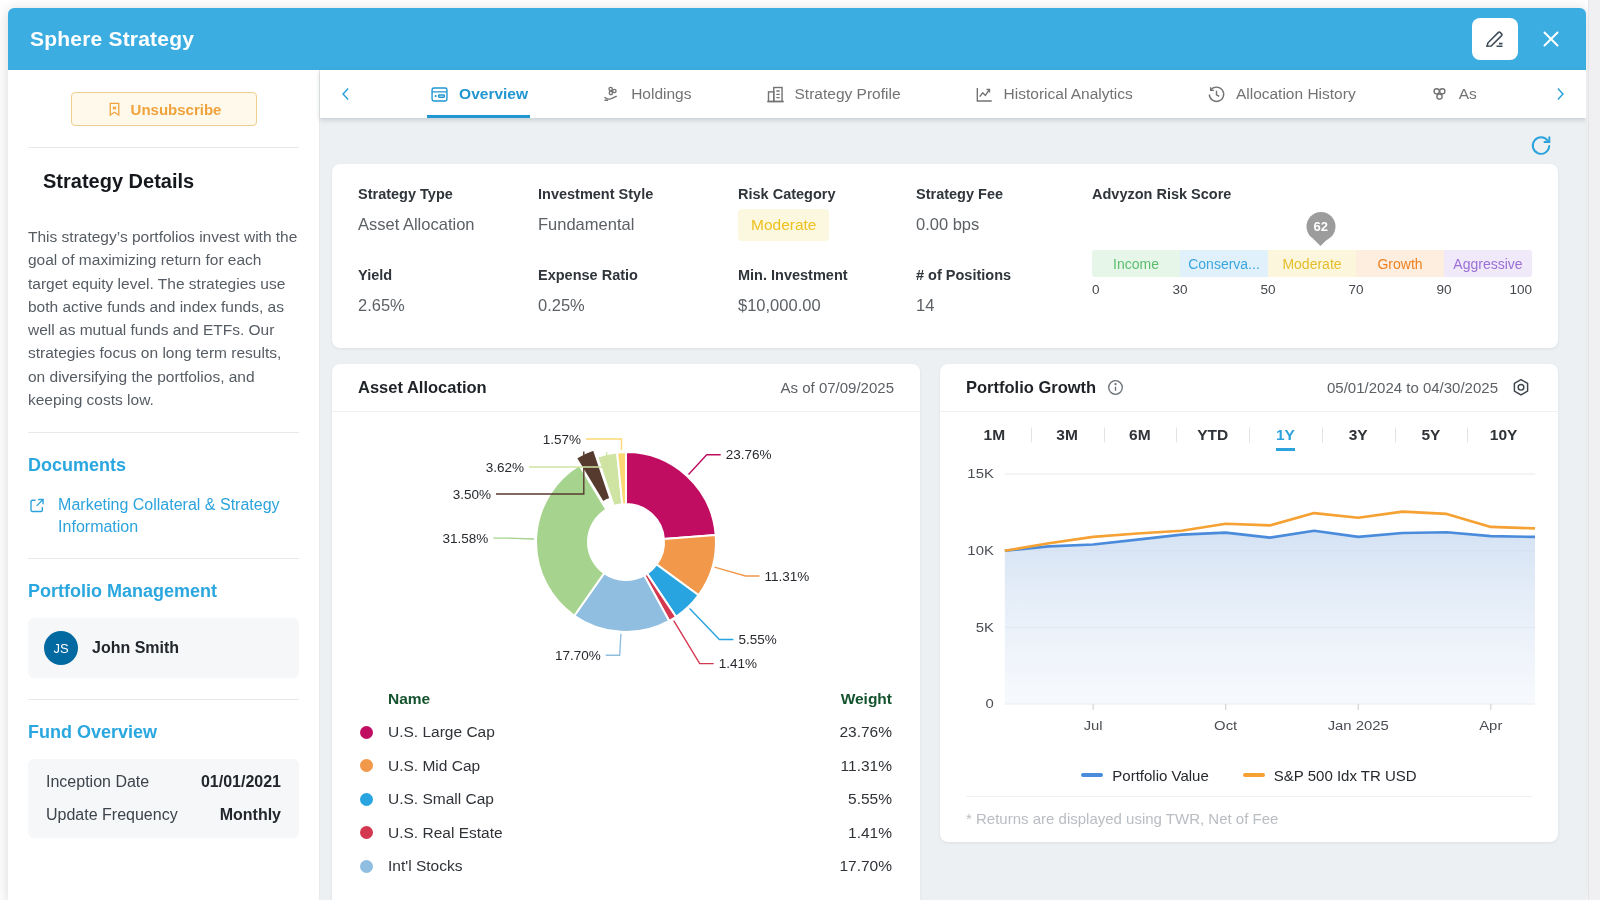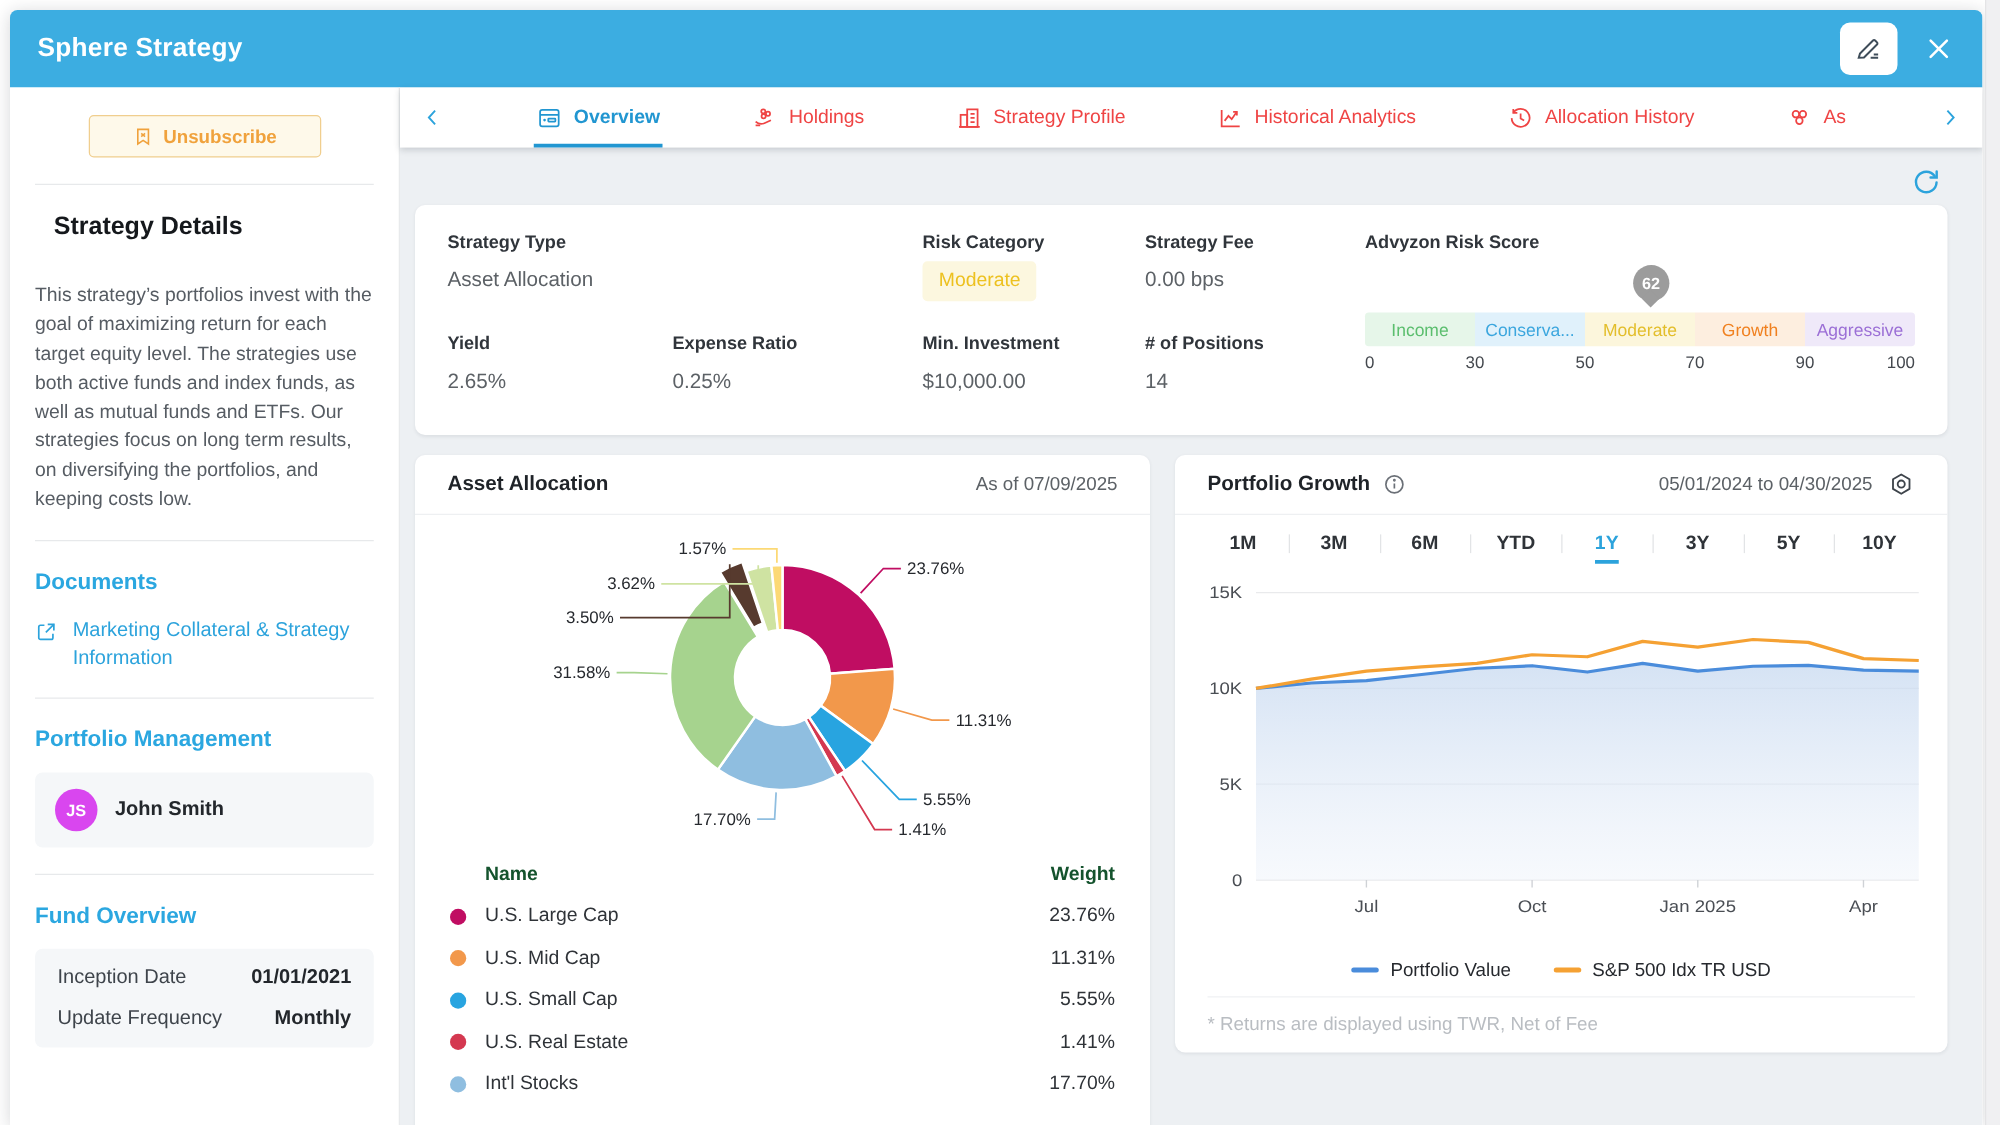--- a/index.html
+++ b/index.html
@@ -26,32 +26,32 @@
   
   .unsub-btn { margin:22px auto 0; width:186px; height:34px; display:flex; align-items:center; justify-content:center; gap:8px;
     background:#FEF9EA; border:1px solid #F0CE8E; border-radius:4px; color:#F0A23C; font-size:15px; font-weight:bold; cursor:pointer; }
   .sb-divider { border:none; border-top:1px solid #E7E9EB; margin-top:21px; }
   .sb-title { margin-top:22px; font-size:20px; font-weight:bold; color:#15181C;margin-left:15px; }
   .sb-desc { margin-top:32px; font-size:15.5px; line-height:1.5; color:#565C63; }
   .sb-head { margin-top:22px; font-size:18px; font-weight:bold; color:#2BA7E0; }
   .doc-link { margin-top:18px; display:flex; gap:12px; color:#2CA3DC; cursor:pointer; }
   .doc-link .lbl { font-size:16px; line-height:1.35; }
   .mgr-card { margin-top:16px; background:#F5F7F9; border-radius:6px; padding:13px 16px; display:flex; align-items:center; gap:14px; }
-  .avatar { width:34px; height:34px; border-radius:50%; background:#d946ef; color:#fff; font-size:13px; font-weight:bold;
+  .avatar { width:34px; height:34px; border-radius:50%; background:#0369a1; color:#fff; font-size:13px; font-weight:normal;
     display:flex; align-items:center; justify-content:center; }
   .mgr-name { font-size:16px; font-weight:bold; color:#23272C; }
   .fund-card { margin-top:16px; background:#F5F7F9; border-radius:6px; padding:14px 18px; display:flex; flex-direction:column; gap:15px; }
   .fund-row { display:flex; justify-content:space-between; font-size:16px; }
   .fund-row .fl { color:#3E444B; }
   .fund-row .fv { font-weight:bold; color:#23272C; }
 
   
   .tabbar { height:48px; background:#fff; display:flex; align-items:stretch; padding:0 14px 0 14px;
     box-shadow:0 2px 5px rgba(30,40,50,.18); position:relative; z-index:5; justify-content:space-between; flex:0 0 auto; }
-  .tab { display:flex; align-items:center; gap:9px; font-size:15.5px; color:#ef4444; cursor:pointer; position:relative; padding:0 2px; white-space:nowrap; }
+  .tab { display:flex; align-items:center; gap:9px; font-size:15.5px; color:#737373; cursor:pointer; position:relative; padding:0 2px; white-space:nowrap; }
   .tab svg { flex:0 0 auto; }
   .tab.active { color:#2196D1; font-weight:bold; }
   .tab.active::after { content:""; position:absolute; left:0; right:0; bottom:0; height:3px; background:#2196D1; }
   .tab.clipped { max-width:58px; overflow:hidden; }
   .tab-chev { display:flex; align-items:center; color:#2CA3DC; cursor:pointer; padding:0 2px; }
 
   
   .content { flex:1; background:#EDF0F3; padding:10px 28px 0 12px; overflow:hidden; }
   .refresh-row { height:36px; display:flex; justify-content:flex-end; align-items:center; }
   .refresh-btn { background:none; border:none; color:#2CA3DC; cursor:pointer; width:30px; height:30px; }
@@ -281,20 +281,24 @@
                     <span style="left: 40%;">50</span>
                     <span style="left: 60%;">70</span>
                     <span style="left: 80%;">90</span>
                     <span style="left: 100%;">100</span>
                   </div>
               </div>
             <div class="field" style="grid-area: 1 / 1;">
                   <div class="f-label">Strategy Type</div>
                   <div class="f-value">Asset Allocation</div>
                 </div>
+                <div class="field" style="grid-area: 1 / 2;">
+                  <div class="f-label">Investment Style</div>
+                  <div class="f-value">Fundamental</div>
+                </div>
                 <div class="field" style="grid-area: 1 / 3;">
                   <div class="f-label">Risk Category</div>
                   <div class="f-value"><span class="badge-moderate">Moderate</span></div>
                 </div>
                 <div class="field" style="grid-area: 1 / 4;">
                   <div class="f-label">Strategy Fee</div>
                   <div class="f-value">0.00 bps</div>
                 </div>
                 <div class="field" style="grid-area: 2 / 1;">
                   <div class="f-label">Yield</div>

